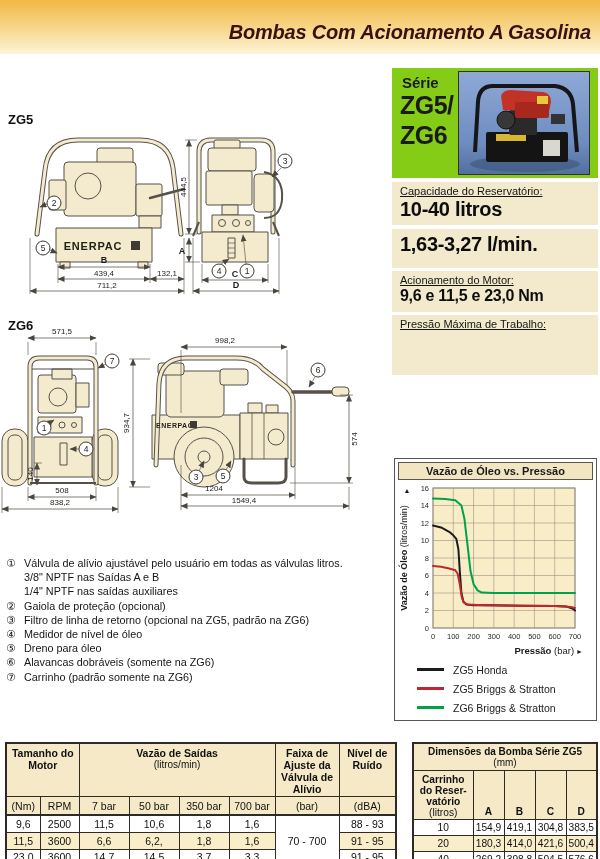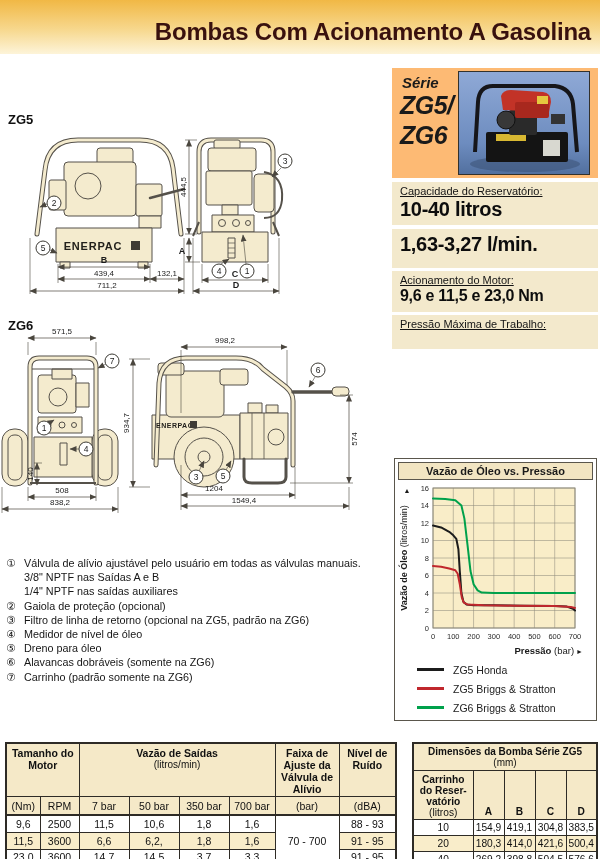--- a/index.html
+++ b/index.html
@@ -3,23 +3,23 @@
 <meta charset="utf-8">
 <style>
   html,body{margin:0;padding:0;background:#e8e8e8;}
   #page{position:relative;width:600px;height:859px;background:#ffffff;overflow:hidden;
         font-family:"Liberation Sans","DejaVu Sans",sans-serif;color:#1a1a1a;}
   
   #header{position:absolute;left:0;top:0;width:600px;height:54px;
           background:linear-gradient(180deg,#f1b845 0%,#f7d88e 55%,#fdf4d9 100%);
           display:flex;align-items:center;justify-content:flex-end;box-sizing:border-box;
           padding:10px 9px 0 0;}
-  #header .title{font-size:24px;font-weight:bold;color:#39110e;letter-spacing:-0.2px;}
+  #header .title{font-size:20px;font-weight:bold;color:#39110e;letter-spacing:-0.2px;font-style:italic;}
   
-  .cream{background:#fdba74;font-style:italic;}
+  .cream{background:#84cc16;}
   #series-panel{position:absolute;left:392px;top:68px;width:206px;height:110px;}
   #series-word{position:absolute;left:10px;top:6px;font-size:15px;font-weight:bold;}
   #model-top{position:absolute;left:8px;top:23px;font-size:25px;font-weight:bold;letter-spacing:-0.5px;}
   #model-bottom{position:absolute;left:8px;top:53px;font-size:25px;font-weight:bold;letter-spacing:-0.5px;}
   #photo{position:absolute;left:66px;top:3px;border:1px solid #33312c;}
   .spec-box{position:absolute;left:392px;width:206px;box-sizing:border-box;padding:3px 0 0 8px;background:#f3e9cc;}
   .spec-label{font-size:11px;text-decoration:underline;color:#141414;}
   .spec-value{font-size:20px;font-weight:bold;color:#0d0d0d;letter-spacing:-0.3px;margin-top:1px;white-space:nowrap;}
   .spec-value.small{font-size:16px;}
   
@@ -282,21 +282,21 @@
       <line class="ext" x1="349" y1="162" x2="349" y2="185"></line>
       <line class="ext" x1="181" y1="140" x2="181" y2="185"></line>
       <line class="dim" x1="181" y1="181" x2="349" y2="181" marker-start="url(#ar6)" marker-end="url(#ar6)"></line>
       <text class="dt" x="244" y="178" text-anchor="middle">1549,4</text>
     </g>
   </svg>
 
   <div id="footnotes">
       <div class="fn-row">
         <span class="fn-num">①</span>
-        <span class="fn-text">Válvula de alívio ajustável pelo usuário em todas as válvulas manuais.</span>
+        <span class="fn-text">Válvula de alívio ajustável pelo usuário em todas as válvulas litros.</span>
       </div>
       <div class="fn-row">
         <span class="fn-num"></span>
         <span class="fn-text">3/8" NPTF nas Saídas A e B</span>
       </div>
       <div class="fn-row">
         <span class="fn-num"></span>
         <span class="fn-text">1/4" NPTF nas saídas auxiliares</span>
       </div>
       <div class="fn-row">
@@ -356,21 +356,21 @@
     <div class="spec-label">Capacidade do Reservatório:</div>
     <div class="spec-value">10-40 litros</div>
   </div>
   <div class="spec-box" style="top:229px;height:39px;">
     <div class="spec-value">1,63-3,27 l/min.</div>
   </div>
   <div class="spec-box" style="top:271px;height:41px;">
     <div class="spec-label">Acionamento do Motor:</div>
     <div class="spec-value small">9,6 e 11,5 e 23,0 Nm</div>
   </div>
-  <div class="spec-box" style="top:315px;height:34px;">
+  <div class="spec-box" style="top:315px;height:60px;">
     <div class="spec-label">Pressão Máxima de Trabalho:</div>
   </div>
 
   <div id="chart-box">
     <div id="chart-title">Vazão de Óleo vs. Pressão</div>
     <svg id="plot-svg" width="203" height="178" viewBox="0 0 203 178">
         <rect x="38" y="6" width="142" height="140" fill="#f9edc8"></rect>
         <g stroke="#8f8b7c" stroke-width="0.55">
           <line x1="38" y1="6" x2="38" y2="146"></line>
           <line x1="58.285714285714285" y1="6" x2="58.285714285714285" y2="146"></line>

